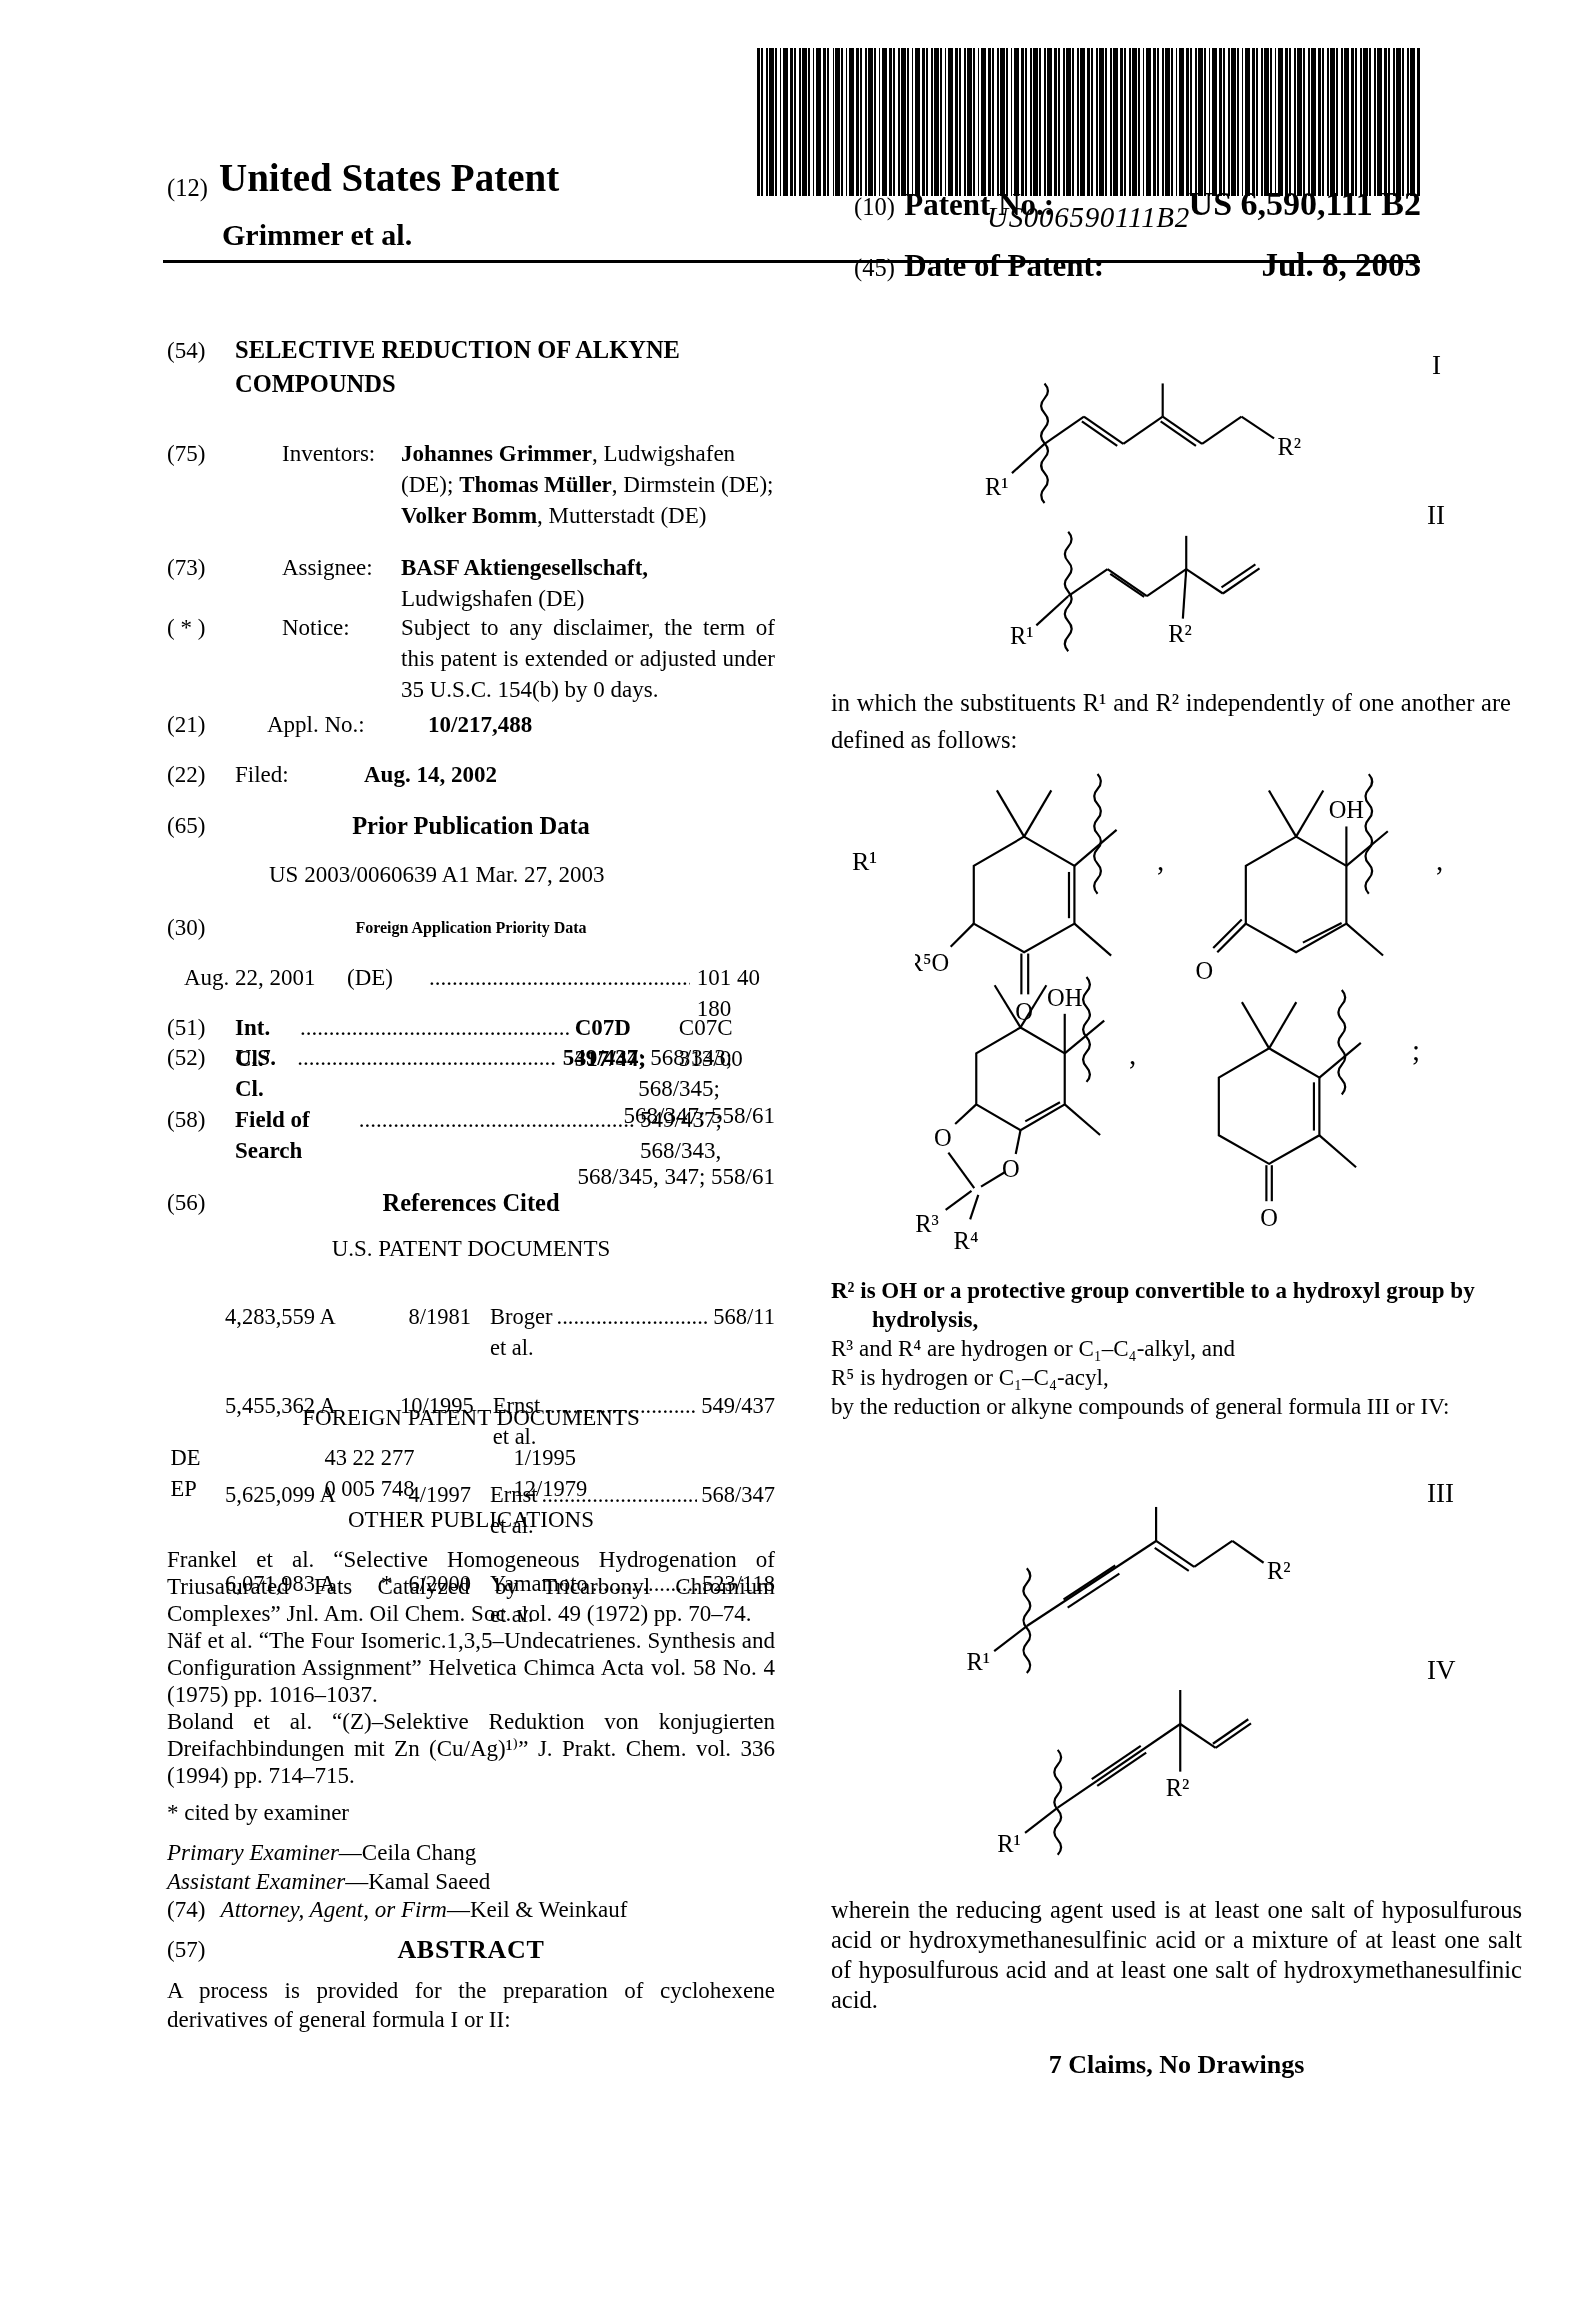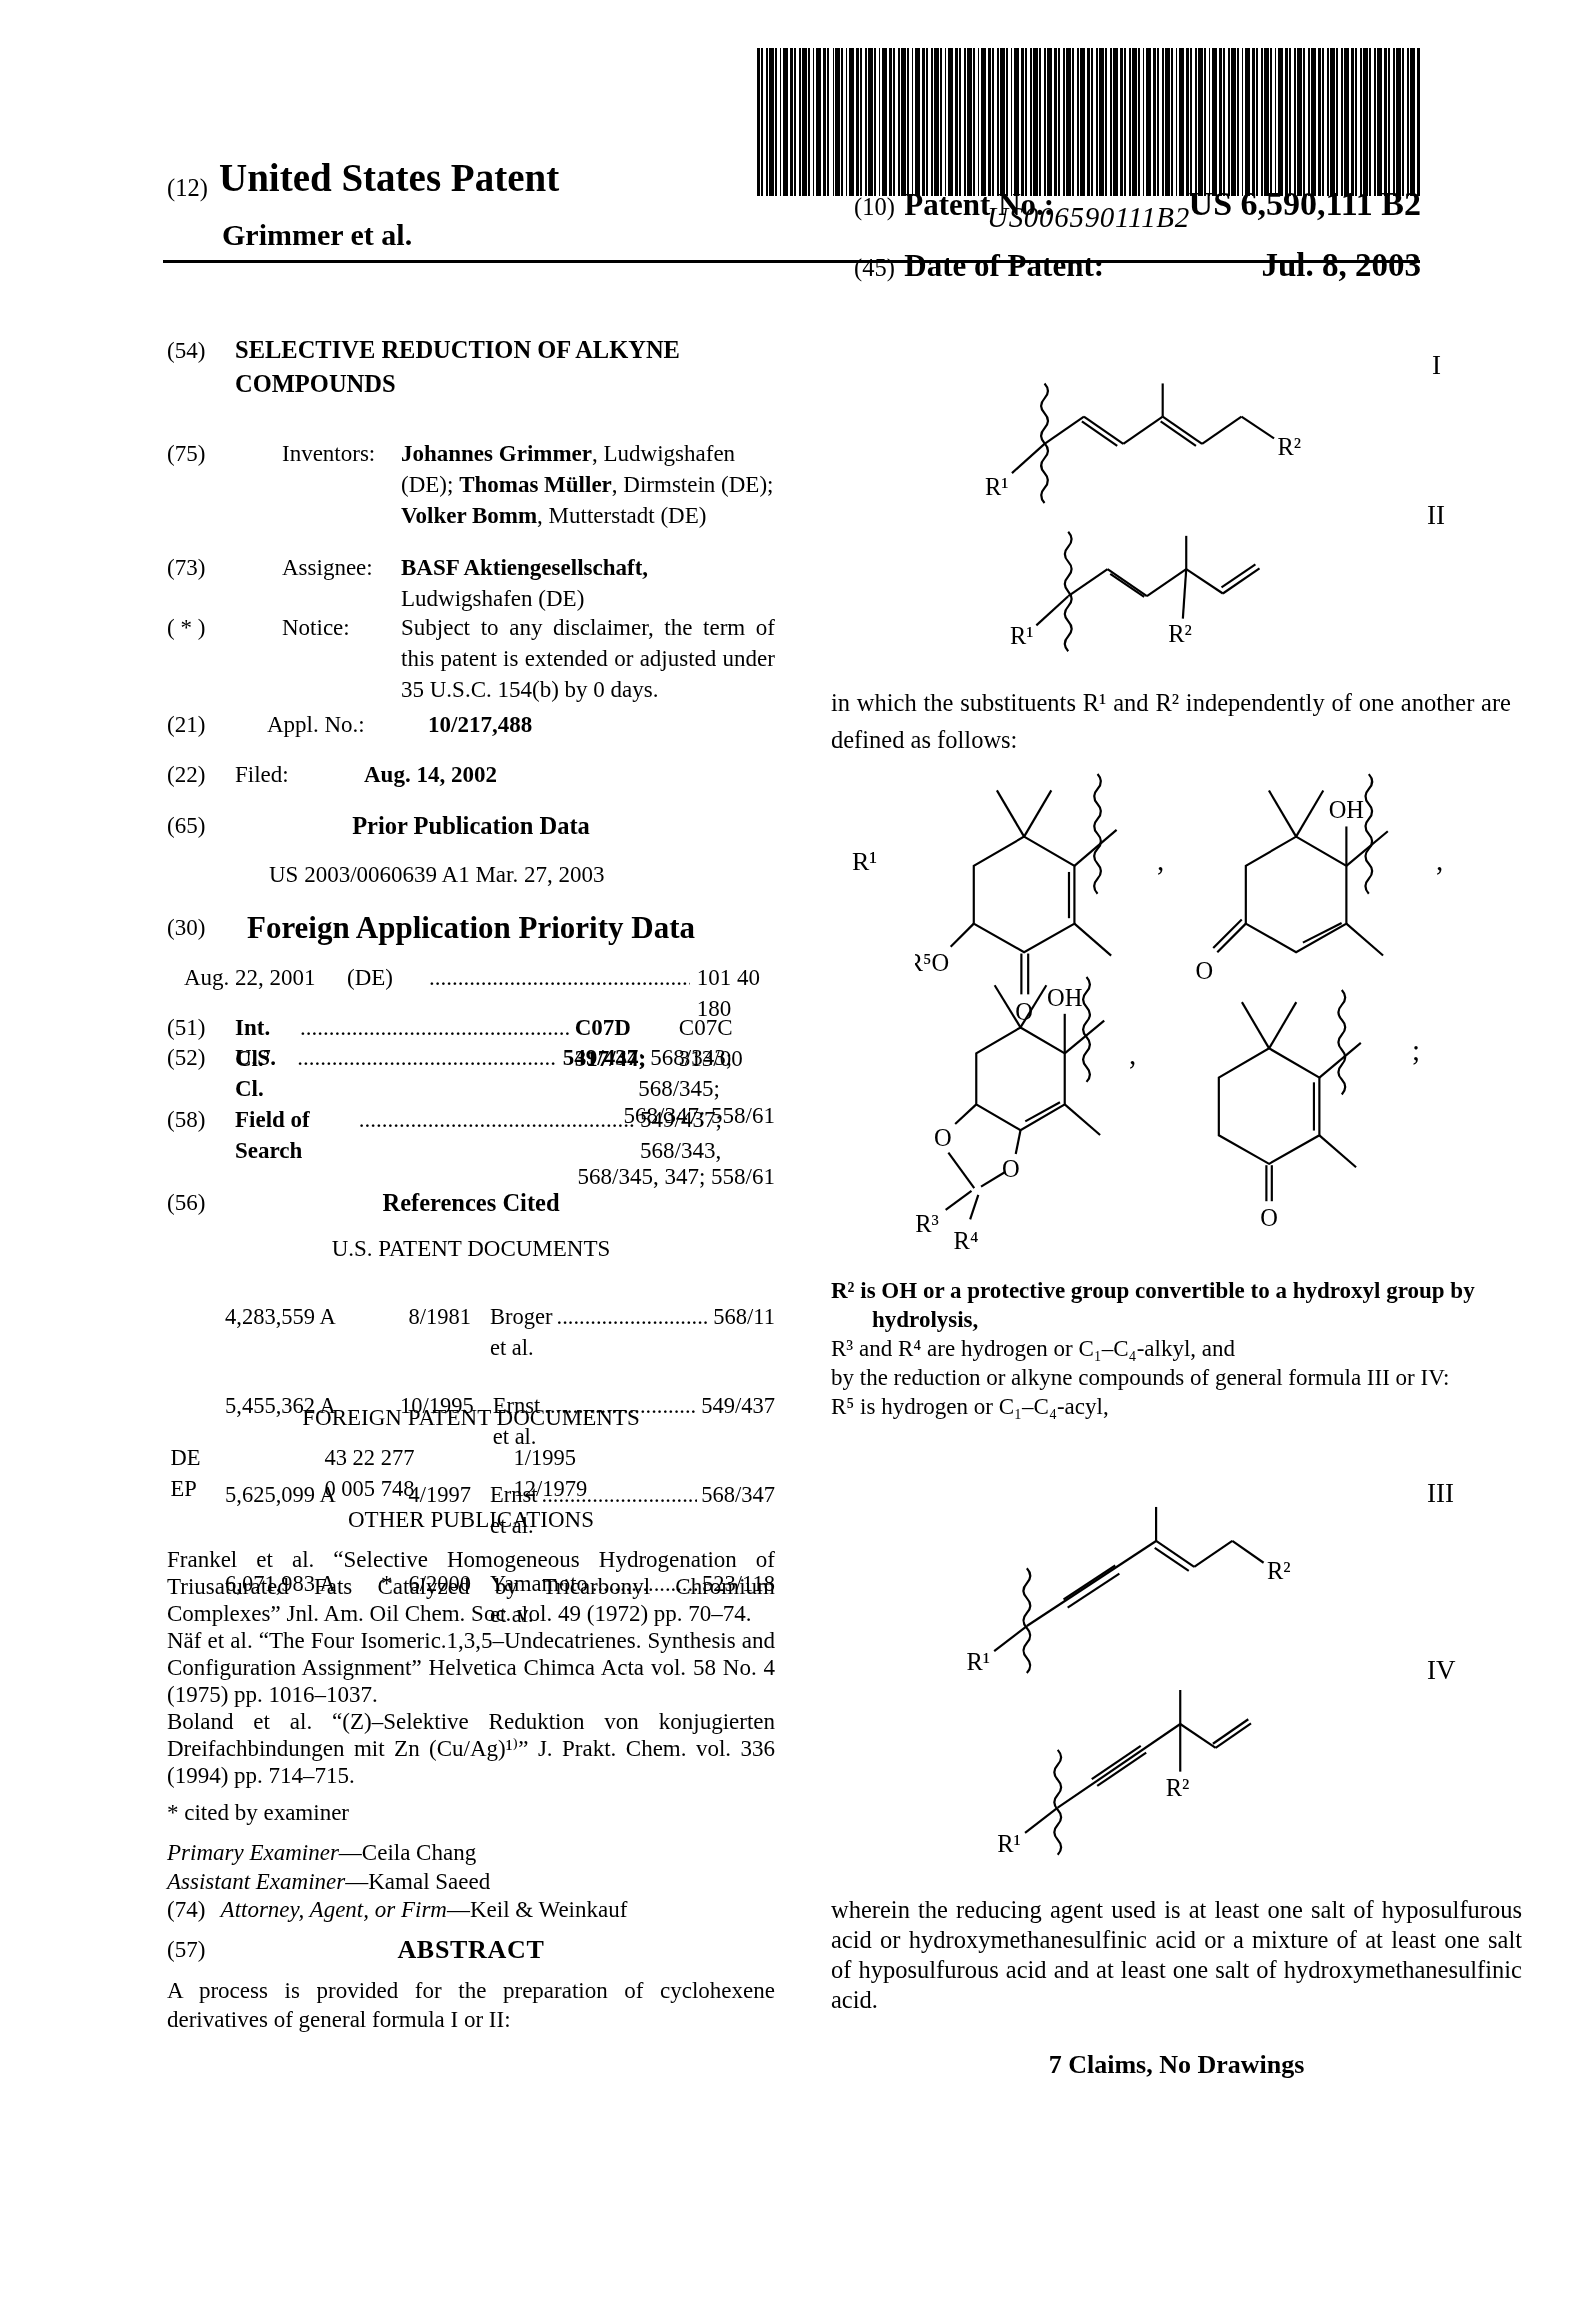--- a/index.html
+++ b/index.html
@@ -96,21 +96,21 @@
   <div class="sec" style="top:810px;">
     <span class="abs" style="left:0;">(65)</span>
     <div class="ctr b" style="font-size:24.5px;">Prior Publication Data</div>
   </div>
   <div class="sec" style="top:859px;">
     <span style="margin-left:102px;">US 2003/0060639 A1 Mar. 27, 2003</span>
   </div>
 
   <div class="sec" style="top:912px;">
     <span class="abs" style="left:0;">(30)</span>
-    <div class="ctr b" style="font-size:31px;">Foreign Application Priority Data</div>
+    <div class="ctr b" style="font-size:16px;">Foreign Application Priority Data</div>
   </div>
   <div class="sec row" style="top:962px;">
     <span style="flex:0 0 163px;margin-left:17px;">Aug. 22, 2001</span>
     <span style="flex:0 0 82px;">(DE)</span>
     <span class="dots">............................................................</span>
     <span style="margin-left:6.8px;">101 40 180</span>
   </div>
 
   <div class="sec row" style="top:1012px;">
     <span class="num">(51)</span>
@@ -336,22 +336,22 @@
       <line x1="161" y1="262" x2="161" y2="315"></line>
       <line x1="169" y1="262" x2="169" y2="315"></line>
     </g>
     <text x="165" y="352" font-size="36" text-anchor="middle">O</text>
   </svg>
   <div class="abs" style="left:1412px;top:1034px;font-size:29px;">;</div>
 
   <div class="abs" style="left:831px;top:1276px;width:691px;font-size:23px;line-height:29px;">
     <div style="padding-left:41px;text-indent:-41px;font-weight:bold;">R² is OH or a protective group convertible to a hydroxyl group by hydrolysis,</div>
     <div>R³ and R⁴ are hydrogen or C₁–C₄-alkyl, and</div>
+    <div>R⁵ is hydrogen or C₁–C₄-acyl,</div>
     <div>by the reduction or alkyne compounds of general formula III or IV:</div>
-    <div>R⁵ is hydrogen or C₁–C₄-acyl,</div>
   </div>
 
   <div class="abs" style="left:1427px;top:1478px;font-size:27px;">III</div>
 
   <svg class="abs" style="left:952px;top:1500px;" width="381" height="184" viewBox="0 0 560 270">
     <g>
       <path d="M110,100 q10,11 0,22 t0,22 t0,22 t0,22 t0,22 t0,22 t0,22"></path>
       <line x1="62" y1="222" x2="110" y2="185"></line>
       <line x1="110" y1="185" x2="300" y2="60"></line>
       <line x1="170" y1="158" x2="246" y2="108"></line>

